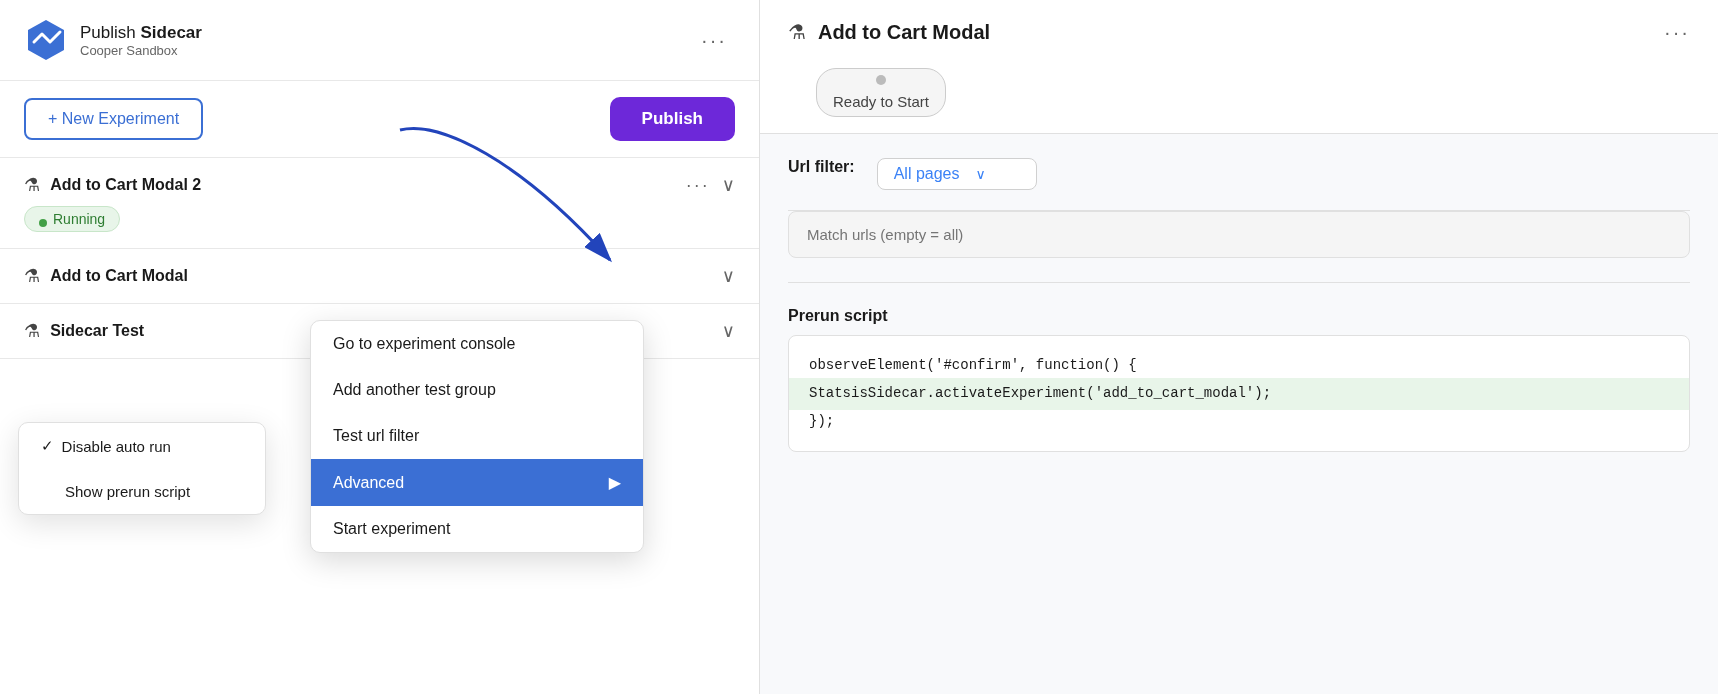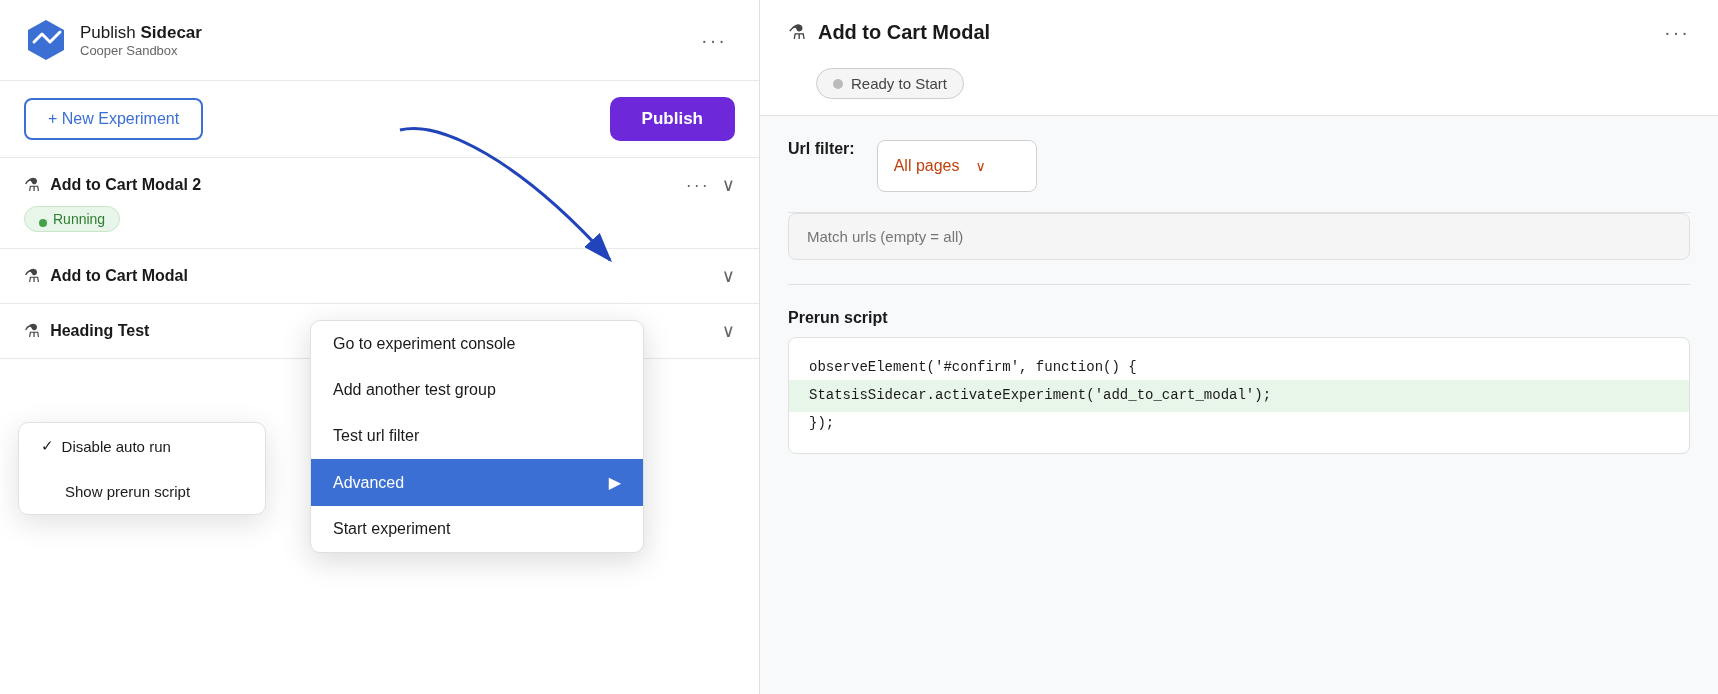--- a/index.html
+++ b/index.html
@@ -261,20 +261,21 @@
       align-items: center;
       gap: 8px;
       border: 1px solid #ccc;
       background: #f5f5f5;
       border-radius: 20px;
       padding: 6px 16px;
       font-size: 15px;
       color: #444;
       margin-top: 12px;
       margin-left: 28px;
+      flex-direction: column;
     }
 
     .dot-gray {
       width: 10px;
       height: 10px;
       border-radius: 50%;
       background: #bbb;
     }
 
     .url-filter-row {
@@ -290,23 +291,23 @@
       color: #1a1a1a;
     }
 
     .url-filter-select {
       display: flex;
       align-items: center;
       gap: 8px;
       border: 1px solid #d0d0d0;
       border-radius: 8px;
       background: #fff;
-      padding: 16px 16px;
+      padding: 6px 16px;
       font-size: 16px;
-      color: #c2410c;
+      color: #3b82f6;
       cursor: pointer;
       min-width: 160px;
     }
 
     .url-match-input {
       background: #f0f0f0;
       border: 1px solid #e0e0e0;
       border-radius: 8px;
       padding: 14px 18px;
       font-size: 15px;
@@ -407,21 +408,21 @@
         <div class="experiment-controls">
           <button class="chevron-btn">∨</button>
         </div>
       </div>
     </div>
 
     <div class="experiment-item">
       <div class="experiment-header">
         <div class="experiment-title-row">
           <span class="beaker-icon">⚗</span>
-          <span class="experiment-name">Heading Test</span>
+          <span class="experiment-name">Sidecar Test</span>
         </div>
         <div class="experiment-controls">
           <button class="chevron-btn">∨</button>
         </div>
       </div>
     </div>
 
   </div>
 
   <div class="left-menu">

